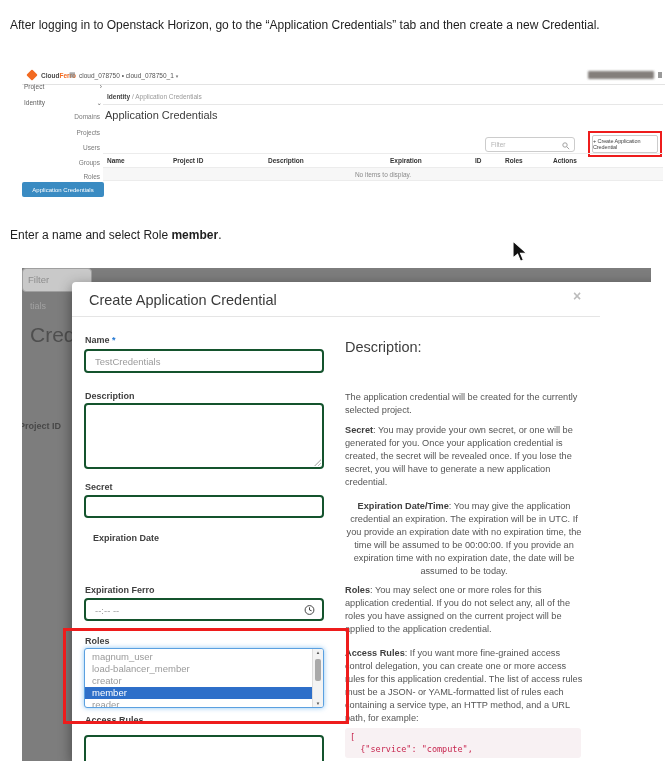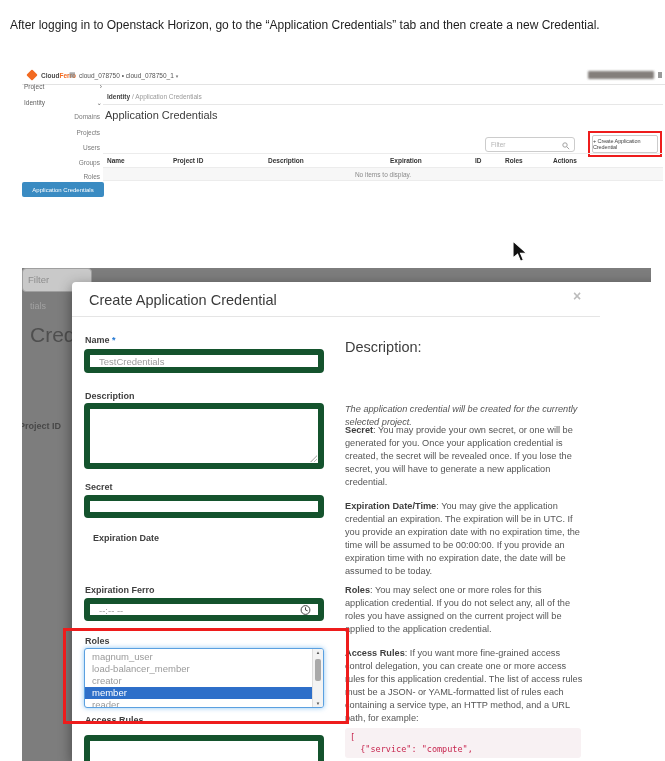--- a/index.html
+++ b/index.html
@@ -54,21 +54,21 @@
   .bg-filter span{position:absolute;left:6px;top:6px;font-size:9.5px;color:#8d8d8d;}
 
   .modal{position:absolute;left:50px;top:14px;width:624px;height:479px;background:#fff;border-radius:4px 4px 0 0;
          box-shadow:0 4px 14px rgba(0,0,0,.45);}
   .m-title{position:absolute;left:17px;top:10px;font-size:14.5px;color:#3b3b3b;}
   .m-close{position:absolute;left:501px;top:6px;font-size:14px;font-weight:bold;color:#bcbcbc;cursor:pointer;}
   .m-hline{position:absolute;left:0;top:34px;width:528px;border-bottom:1px solid #e5e5e5;}
 
   .f-label{position:absolute;left:13px;font-size:9px;font-weight:bold;color:#3f3f3f;text-align:center;}
   .f-req{color:#2076d2;}
-  .f-input{position:absolute;left:12px;width:240px;border:6px solid #14532d;border-radius:4px;background:#fff;box-sizing:border-box;}
+  .f-input{position:absolute;left:12px;width:240px;border:2px solid #14532d;border-radius:4px;background:#fff;box-sizing:border-box;}
   .f-input .ph{position:absolute;left:9px;top:50%;transform:translateY(-50%);font-size:9.5px;color:#9b9b9b;}
   .f-input svg{position:absolute;right:7px;top:50%;transform:translateY(-50%);}
   .resize-h{position:absolute;right:1px;bottom:1px;width:7px;height:7px;
             background:repeating-linear-gradient(-45deg,transparent 0 1.5px,#bdbdbd 1.5px 2.5px);
             clip-path:polygon(100% 0,100% 100%,0 100%);}
 
   .roles-list{position:absolute;left:12px;top:366px;width:240px;height:60px;background:#fff;border:1px solid #5ba0e0;border-radius:3px;
               box-shadow:0 0 5px rgba(82,168,236,.65);box-sizing:border-box;overflow:hidden;}
   .role-opt{position:relative;height:12px;line-height:12px;font-size:9.5px;color:#9a9a9a;padding-left:7px;margin-right:11px;}
   .role-opt.selected{background:#2e6fc9;color:#fff;}
@@ -141,20 +141,21 @@
     <div class="s1-th" style="left:85px;">Name</div>
     <div class="s1-th" style="left:151px;">Project ID</div>
     <div class="s1-th" style="left:246px;">Description</div>
     <div class="s1-th" style="left:368px;">Expiration</div>
     <div class="s1-th" style="left:453px;">ID</div>
     <div class="s1-th" style="left:483px;">Roles</div>
     <div class="s1-th" style="left:531px;">Actions</div>
     <div class="s1-empty">No items to display.</div>
   </div>
 
+  <p class="para" style="top:212px;"><span>Enter a name and select Role </span><b>member</b><span>.</span></p>
 
   <svg class="cursor" width="18" height="24" viewBox="0 0 18 24">
     <path d="M2,1 L2,18 L6.6,14.2 L9.5,21.2 L12.4,20 L9.5,13.2 L15.5,13.2 Z" fill="#111" stroke="#fff" stroke-width="1.1"></path>
   </svg>
 
   <div class="shot2">
 
     <div class="bg-frag bg-tials">tials</div>
     <div class="bg-frag bg-crede">Crede</div>
     <div class="bg-frag bg-projid">Project ID</div>
@@ -206,27 +207,27 @@
           <div class="r-up">▲</div>
           <div class="r-thumb"></div>
           <div class="r-dn">▼</div>
         </div>
       </div>
 
       <div class="f-label" style="top:433px;">Access Rules</div>
       <div class="f-input" style="top:453px;height:60px;"></div>
 
       <div class="h-head">Description:</div>
-      <div class="h-col" style="top:121px;font-style:italic;">
+      <div class="h-col" style="top:109px;">
           <p class="h-p">The application credential will be created for the currently selected project.</p>
         </div>
       <div class="h-col" style="top:142px;">
           <p class="h-p"><b>Secret</b><span>: You may provide your own secret, or one will be generated for you. Once your application credential is created, the secret will be revealed once. If you lose the secret, you will have to generate a new application credential.</span></p>
         </div>
-      <div class="h-col" style="top:218px;">
+      <div class="h-col" style="top:218px;text-align:center;">
           <p class="h-p"><b>Expiration Date/Time</b><span>: You may give the application credential an expiration. The expiration will be in UTC. If you provide an expiration date with no expiration time, the time will be assumed to be 00:00:00. If you provide an expiration time with no expiration date, the date will be assumed to be today.</span></p>
         </div>
       <div class="h-col" style="top:302px;">
           <p class="h-p"><b>Roles</b><span>: You may select one or more roles for this application credential. If you do not select any, all of the roles you have assigned on the current project will be applied to the application credential.</span></p>
         </div>
       <div class="h-col" style="top:365px;">
           <p class="h-p"><b>Access Rules</b><span>: If you want more fine-grained access control delegation, you can create one or more access rules for this application credential. The list of access rules must be a JSON- or YAML-formatted list of rules each containing a service type, an HTTP method, and a URL path, for example:</span></p>
         </div>
       <div class="h-code"><span>[</span>
 <span>  {"service": "compute",</span></div>

